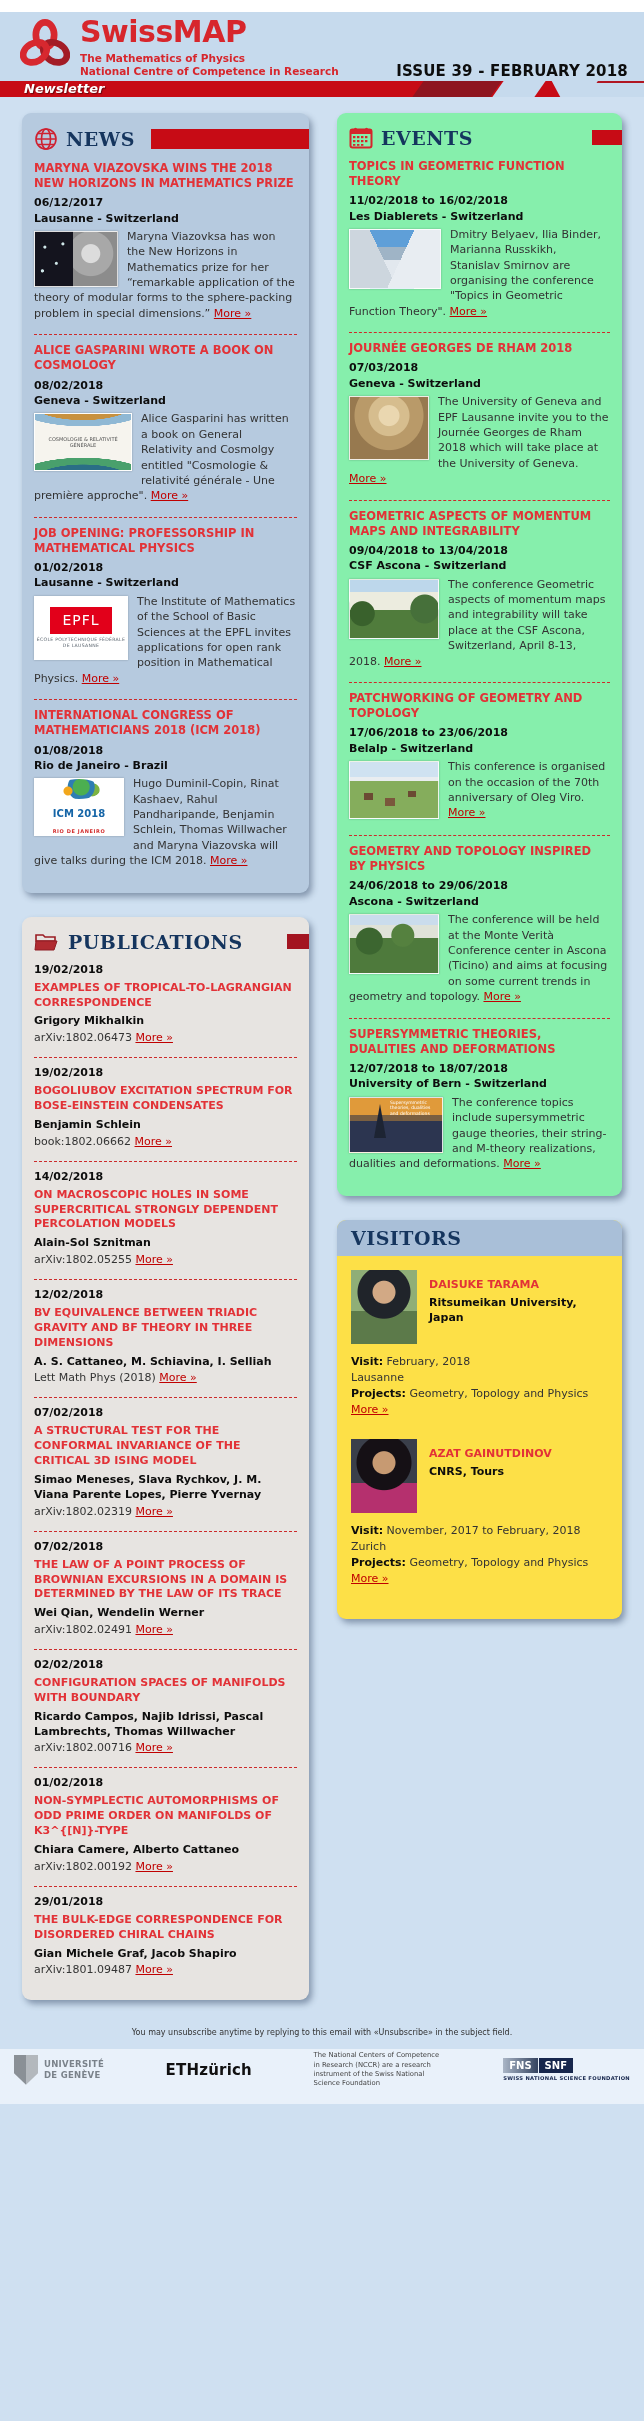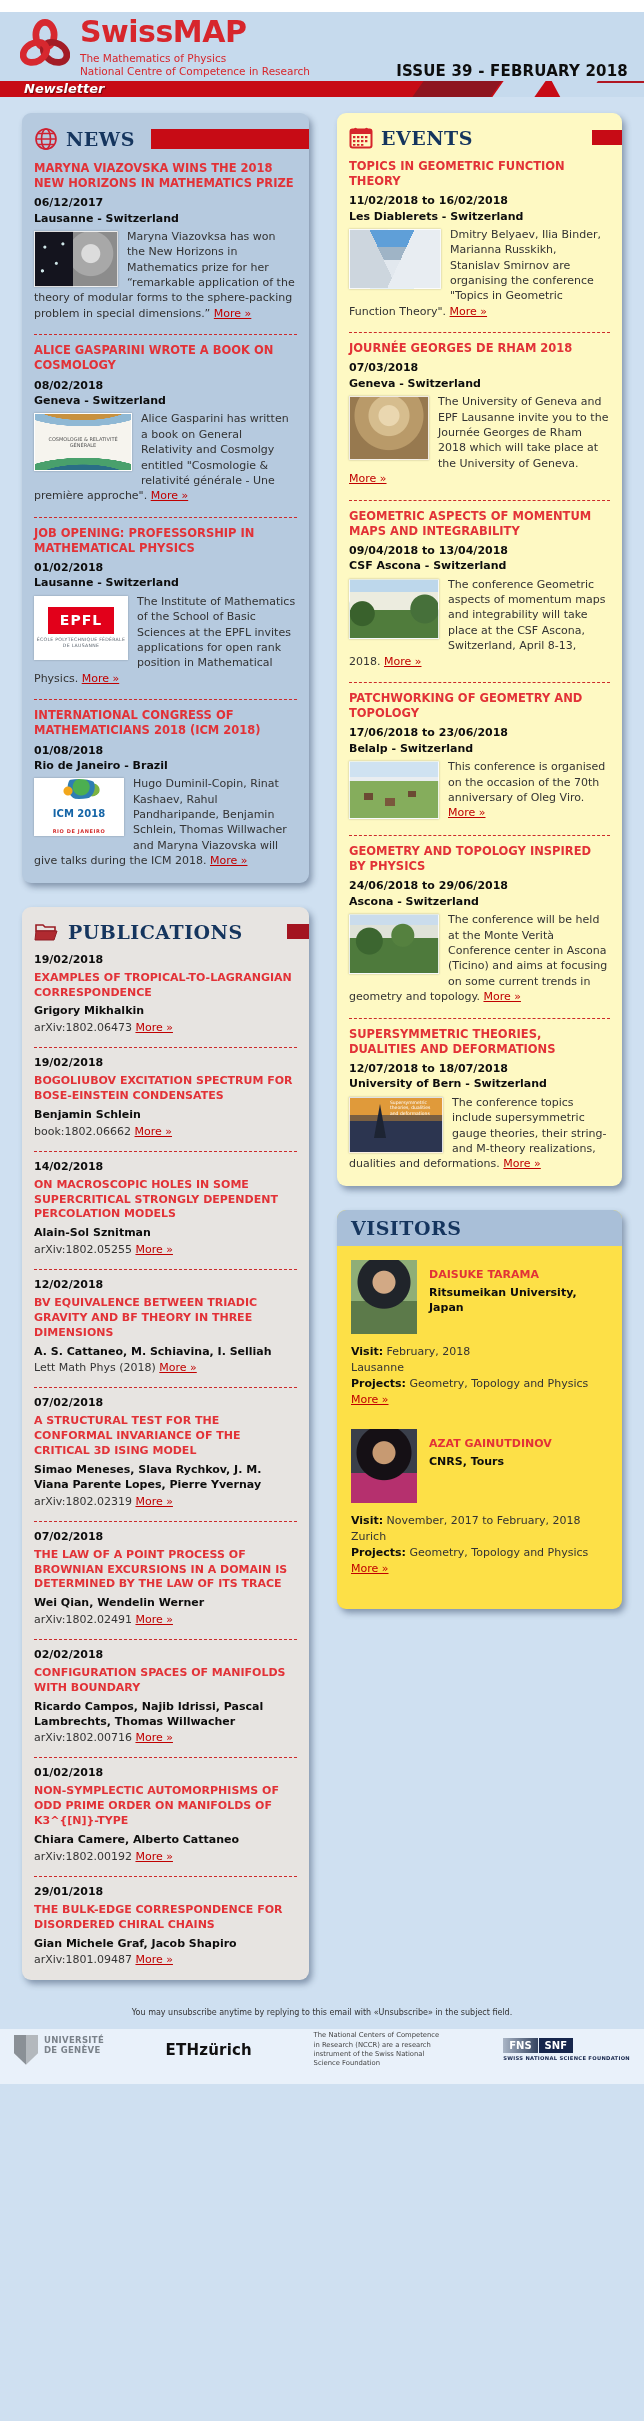--- a/index.html
+++ b/index.html
@@ -5,38 +5,38 @@
   html,body{margin:0;padding:0}
   body{width:644px;background:#cfe0f1;font-family:"DejaVu Sans","Liberation Sans",sans-serif;color:#333}
   .page{width:644px;overflow:hidden}
 
   
   .top-strip{height:12px;background:#fff}
   .hdr{background:#c6daed;position:relative;padding:4px 0 2px}
   .hdr-inner{display:flex;align-items:flex-start;padding:0 0 0 20px}
   .logo-svg{margin:0 10px 2px 0}
   .brand-name{color:#d7262c;font-weight:bold;font-size:30px;line-height:1.05;letter-spacing:-.5px}
-  .taglines{color:#d7262c;font-size:10.5px;font-weight:normal;line-height:1.3;margin-top:4px}
+  .taglines{color:#d7262c;font-size:10.5px;font-weight:bold;line-height:1.3;margin-top:4px}
   .issue{position:absolute;right:16px;top:50px;font-weight:bold;font-size:15px;color:#0d0d0d;letter-spacing:.2px}
   .banner{height:16px;background:#c70b15;position:relative;overflow:hidden}
   .bs{position:absolute;top:-2px;bottom:-2px}
   .bs1{left:418px;width:78px;background:#8e1520;transform:skewX(-35deg)}
   .bs2{left:498px;width:42px;background:#c6daed;transform:skewX(-35deg)}
   .bs3{left:556px;width:130px;background:#c6daed;transform:skewX(28deg)}
   .bs4{left:600px;width:60px;background:#b01622;transform:skewX(-35deg);top:-8px;height:10px}
   .banner-text{position:absolute;left:24px;top:0;color:#fff;font-weight:bold;font-style:italic;font-size:13px;line-height:16px;text-shadow:1px 1px 1px rgba(0,0,0,.45);z-index:2}
 
   
   .content{display:flex;justify-content:space-between;align-items:flex-start;padding:16px 22px 0}
   .col-l{width:287px}
   .col-r{width:285px}
 
-  .sec{border-radius:9px;box-shadow:3px 4px 6px rgba(40,60,90,.45);padding:10px 12px 14px;margin-bottom:24px}
+  .sec{border-radius:9px;box-shadow:3px 4px 6px rgba(40,60,90,.45);padding:10px 12px 24px;margin-bottom:24px}
   .sec-news{background:#b6cadf}
-  .sec-events{background:#fef9c3}
+  .sec-events{background:#86efac}
   .sec-pubs{background:#e7e4e1}
   .sec-visitors{background:#fde047;padding:0 0 14px}
 
   .sec-h{display:flex;align-items:center;margin:4px 0 10px}
   .sec-title{font-family:"DejaVu Serif","Liberation Serif",serif;font-weight:bold;font-size:19px;color:#15355e;letter-spacing:.5px;margin-left:8px}
   .hdr-bar{flex:1;height:20px;background:#c70b15;margin-left:16px;margin-right:-12px}
   .hdr-sq{width:30px;height:15px;background:#c70b15;margin-left:auto;margin-right:-12px}
   .hdr-sq.dark{background:#a31420;width:22px}
 
   .art-t{display:block;color:#e23237;font-weight:bold;font-size:11.5px;line-height:1.32;margin:8px 0 4px;text-decoration:none;cursor:pointer}
@@ -55,21 +55,21 @@
     radial-gradient(circle at 9% 72%,#cfe6e8 0 1.2px,transparent 2px),
     radial-gradient(circle at 34% 22%,#cfe6e8 0 1px,transparent 2px),
     linear-gradient(90deg,#14141e 0 46%,transparent 46%),
     radial-gradient(circle at 68% 40%,#dcdcdc 0 9px,#a8a8a8 10px 22px,#8c8c8c 23px)}
   .ph-book{width:96px;height:56px;background:#f6f4ee;position:relative;display:flex;align-items:center;justify-content:center;text-align:center;overflow:hidden}
   .ph-book::before{content:"";position:absolute;inset:0;background:
     radial-gradient(100% 55% at 50% -18%,#c8913f 0 52%,#8fb8d4 53% 72%,transparent 73%),
     radial-gradient(100% 55% at 50% 118%,#2a6e86 0 50%,#49a06c 51% 72%,transparent 73%)}
   .book-cap{position:relative;font-size:5px;color:#555;line-height:1.25;width:92%;z-index:1}
   .ph-epfl{width:92px;height:62px;background:#fff;display:flex;flex-direction:column;align-items:center;justify-content:center;gap:3px}
-  .epfl-mark{background:#e2001a;color:#fff;font-weight:bold;font-size:14px;padding:4px 12px;letter-spacing:1px}
+  .epfl-mark{background:#e2001a;color:#fff;font-weight:normal;font-size:14px;padding:4px 12px;letter-spacing:1px}
   .epfl-cap{font-size:4.6px;color:#5c6670;text-align:center;line-height:1.3;text-transform:uppercase;letter-spacing:.3px}
   .ph-icm{width:88px;height:56px;background:#fff;display:flex;flex-direction:column;align-items:center;justify-content:space-between}
   .icm-swirl{width:44px;height:20px;border-radius:50%;background:
     radial-gradient(circle at 25% 60%,#f2a71b 0 4px,transparent 5px),
     radial-gradient(circle at 55% 40%,#4caf50 0 8px,#2e7db3 9px 13px,transparent 14px),
     radial-gradient(circle at 82% 55%,#7cb342 0 6px,transparent 7px)}
   .icm-t1{font-weight:bold;color:#1565a7;font-size:10px;line-height:1.1}
   .icm-t2{color:#d32f2f;font-size:5px;font-weight:bold;letter-spacing:.6px}
   .ph-diablerets{width:90px;height:58px;background:
     linear-gradient(115deg,transparent 0 55%,#e8edf2 55%),
@@ -111,21 +111,21 @@
     radial-gradient(circle at 50% 32%,#c79a72 0 11px,#151015 12px 27px,transparent 28px),
     linear-gradient(180deg,#3a3f4a 0 60%,#b5306e 60%)}
   .vis-name{color:#e23237;font-weight:bold;font-size:11px;margin-top:8px;cursor:pointer}
   .vis-aff{font-weight:bold;color:#0d0d0d;font-size:11px;margin-top:5px;line-height:1.35}
   .vis-line{font-size:11px;line-height:1.45;color:#333}
   .vis-label{font-weight:bold;color:#0d0d0d}
 
   
   .unsub{text-align:center;font-size:8px;color:#333;margin:4px 0 12px}
   .logos{display:flex;align-items:center;justify-content:space-between;padding:2px 14px 16px;background:#e9f1fa}
-  .unige{display:flex;gap:6px}
+  .unige{display:flex;align-items:center;gap:6px}
   .unige-crest{width:24px;height:30px;background:linear-gradient(90deg,#8a9096 50%,#b3b8bd 50%);clip-path:polygon(0 0,100% 0,100% 62%,50% 100%,0 62%)}
   .unige-txt{color:#7a828a;font-size:8.5px;font-weight:bold;line-height:1.25;letter-spacing:.3px}
   .eth{font-size:15px;color:#111;font-weight:bold;letter-spacing:.2px}
   .nccr{font-size:6.8px;color:#444;width:128px;line-height:1.35}
   .snsf-row{display:flex;align-items:center;gap:1px}
   .fns{background:linear-gradient(90deg,#aab6c6,#34435f);color:#fff;font-weight:bold;font-size:10px;padding:2px 6px}
   .snf{background:#16264c;color:#fff;font-weight:bold;font-size:10px;padding:2px 6px}
   .snsf-cap{font-size:5.2px;color:#16264c;font-weight:bold;letter-spacing:.3px;margin-top:2px}
 </style>
 </head>

